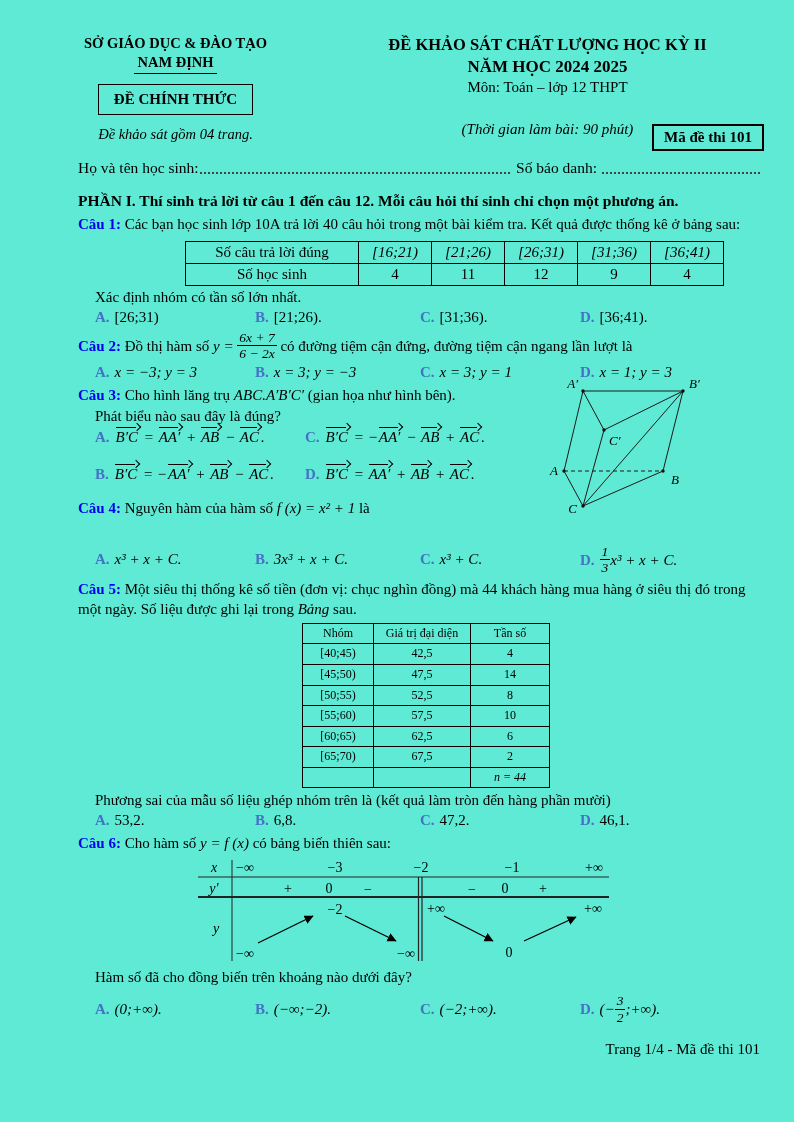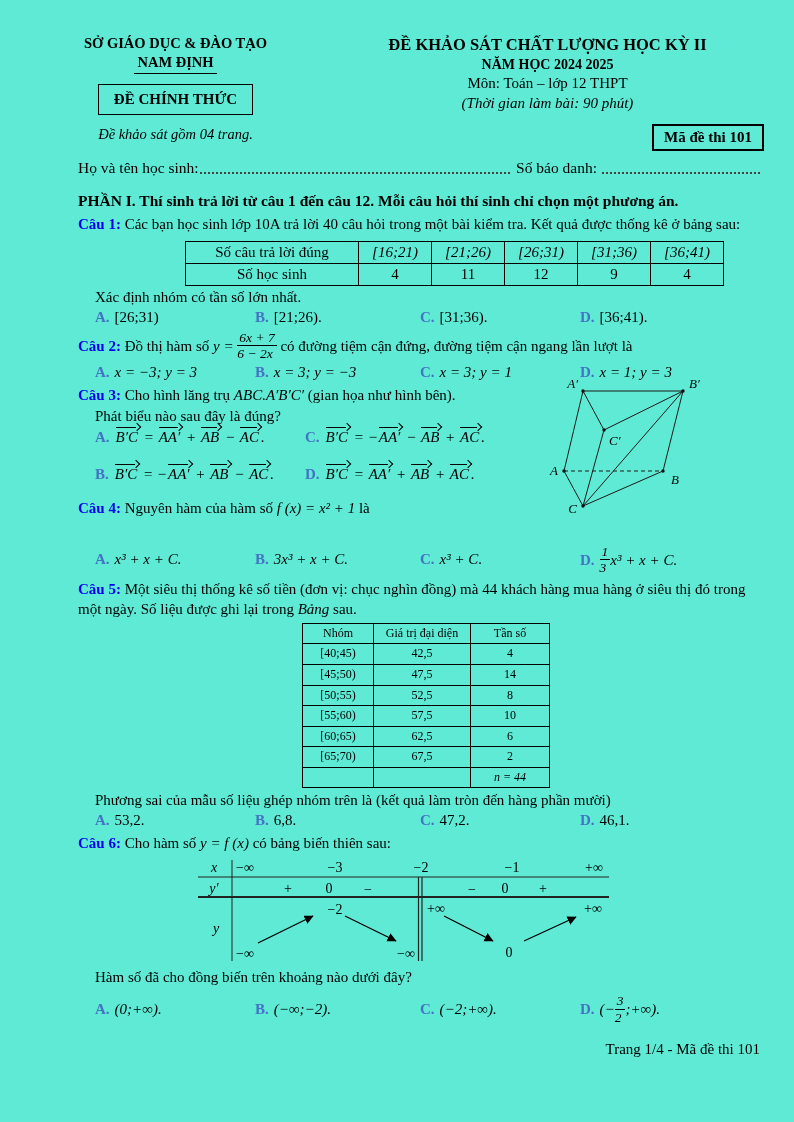--- a/index.html
+++ b/index.html
@@ -7,38 +7,38 @@
         box-sizing:border-box;padding:34px 34px 0 78px;
         font-family:"Liberation Serif",serif;font-size:15px;color:#000;}
   
   .hdr{display:grid;grid-template-columns:195px 1fr;}
   .hdr-left{text-align:center;font-weight:bold;font-size:14.5px;line-height:1.3;}
   .province{display:inline-block;border-bottom:1.7px solid #000;padding:0 3px 1px;}
   .officialbox{display:inline-block;border:1.6px solid #000;padding:5px 15px;margin-top:10px;font-size:15px;}
   .pagesnote{font-weight:normal;font-style:italic;margin-top:10px;font-size:14.5px;}
   .hdr-right{text-align:center;padding-left:62px;line-height:1.32;}
   .hdr-title{font-weight:bold;font-size:16.5px;}
-  .hdr-year{font-weight:bold;font-size:14px;}
+  .hdr-year{font-weight:bold;font-size:17px;}
   .hdr-sub{font-size:15px;}
-  .hdr-dur{font-style:italic;font-size:15px;}
+  .hdr-dur{font-style:italic;font-size:15px;margin-top:22px;}
   .codebox{position:absolute;top:124px;right:30px;border:2px solid #000;padding:3px 10px;font-weight:bold;font-size:15px;}
   
   .nameline{display:flex;align-items:flex-end;margin-top:15px;font-size:15.5px;}
   .dots{flex:1;border-bottom:2px dotted #444;margin:0 6px 3px 1px;}
   .dots2{width:158px;border-bottom:2px dotted #444;margin:0 0 3px 5px;}
   
   .part{font-weight:bold;margin-top:15px;font-size:15.5px;}
   .q{margin:5px 0 0;line-height:1.33;}
   .qlab{color:#0000ee;font-weight:bold;}
   .sub{margin:2px 0 0 17px;}
   .opts4{display:grid;grid-template-columns:160px 165px 160px 1fr;margin:3px 0 2px 17px;align-items:center;}
   .opts2{display:grid;grid-template-columns:210px 1fr;margin:2px 0 2px 17px;row-gap:18px;}
   .ol{color:#4472c4;font-weight:bold;margin-right:5px;}
   .math{font-style:italic;}
-  .frac{display:inline-block;vertical-align:-0.55em;text-align:left;line-height:1;font-size:13.5px;}
+  .frac{display:inline-block;vertical-align:-0.55em;text-align:center;line-height:1;font-size:13.5px;}
   .frac .fn{display:block;border-bottom:1px solid #000;padding:0 2px 1px;}
   .frac .fd{display:block;padding-top:1px;}
   
   .vec{position:relative;display:inline-block;font-style:italic;margin:2px 2px 0 1px;}
   .vec::before{content:"";position:absolute;left:0;right:2px;top:-2px;border-top:1.2px solid #000;}
   .vec::after{content:"";position:absolute;right:-2px;top:-4.6px;width:5px;height:5px;
               border-top:1.2px solid #000;border-right:1.2px solid #000;transform:rotate(45deg);}
   
   .t1{border-collapse:collapse;margin:6px 0 3px 107px;font-size:15px;padding-left:32px;}
   .t1 td{border:1px solid #000;text-align:center;padding:2px 6px;}

